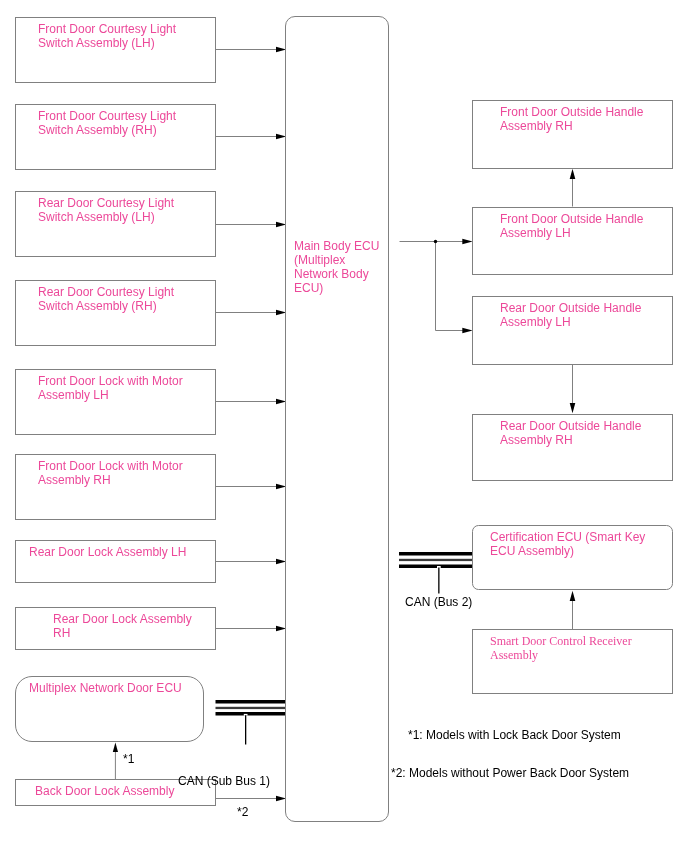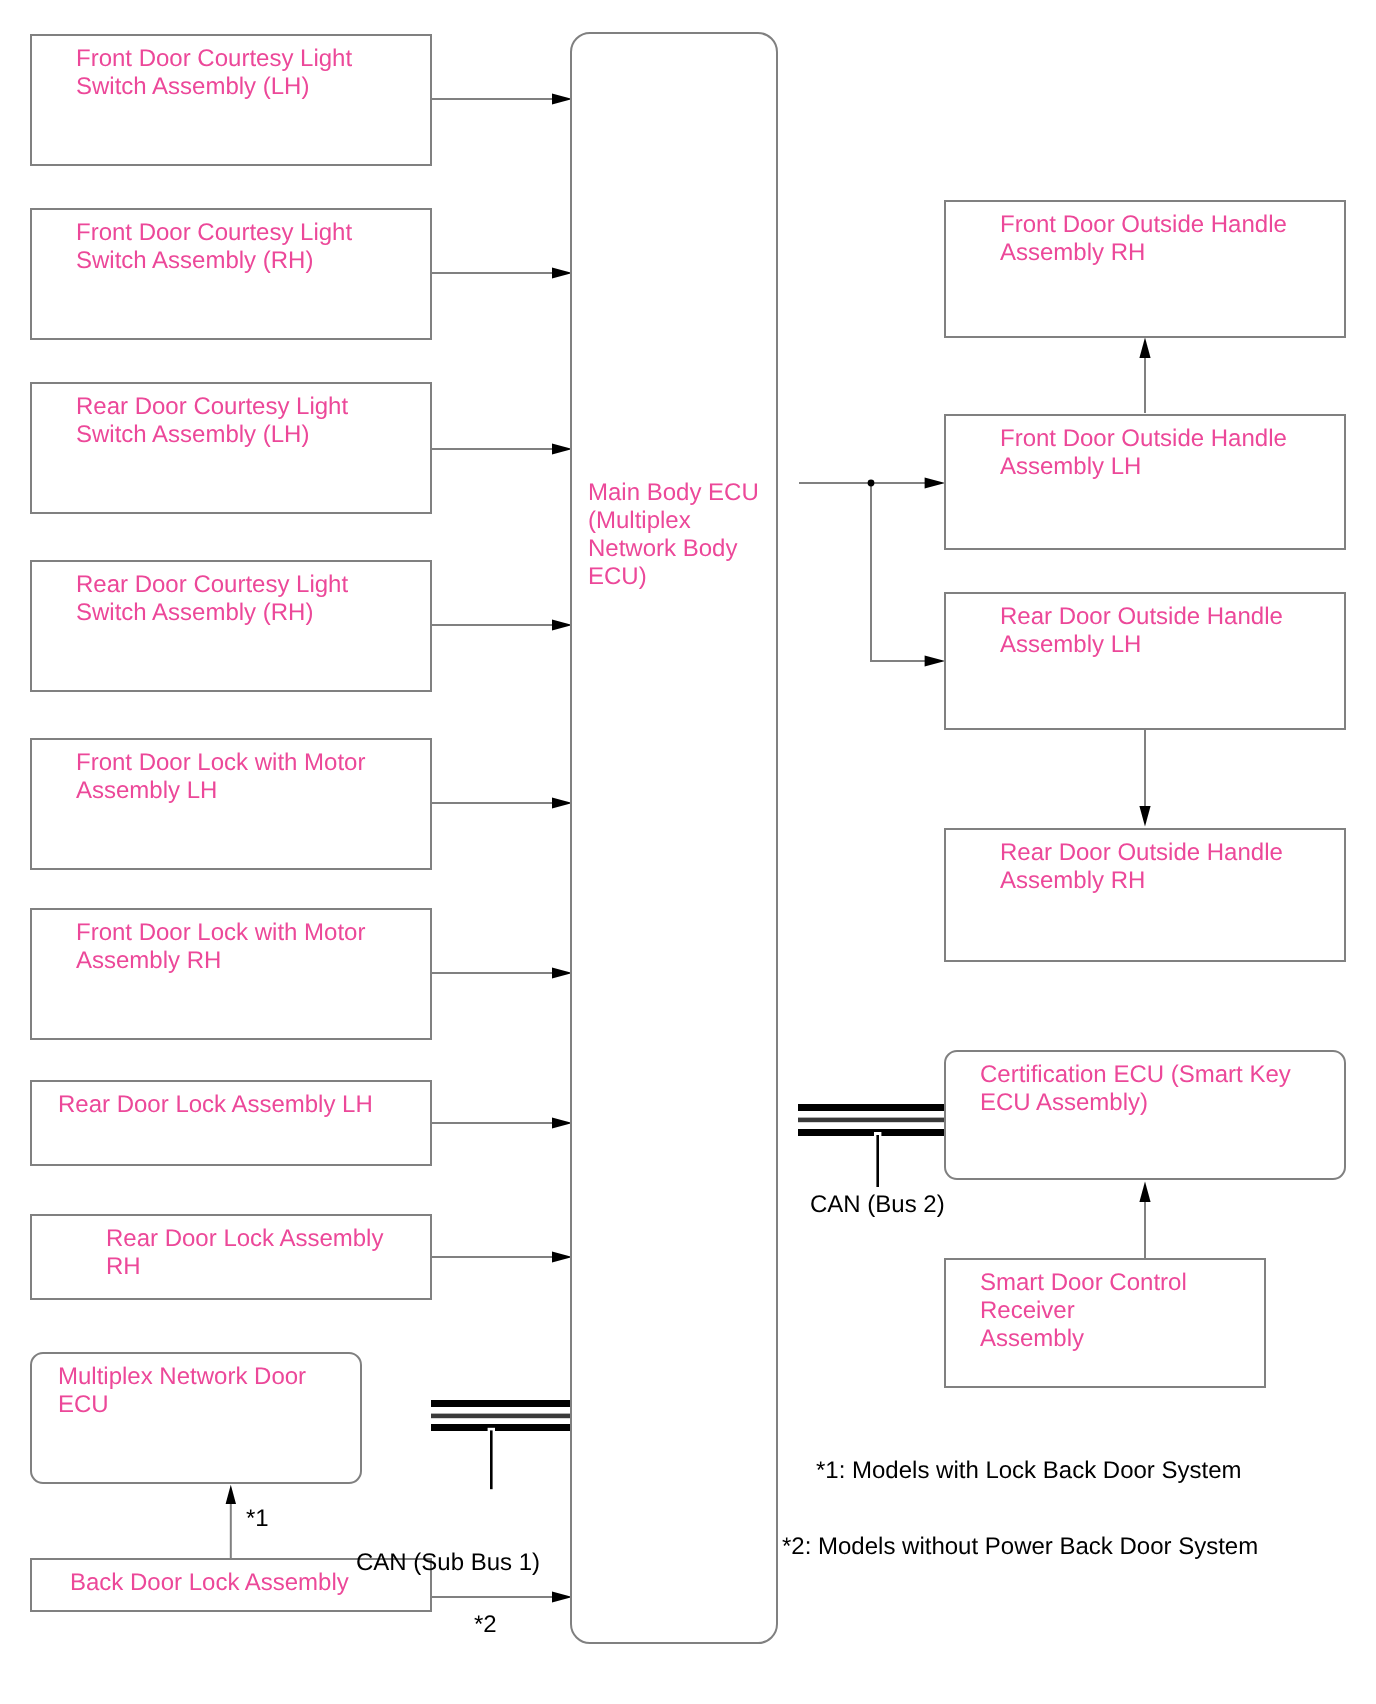--- a/index.html
+++ b/index.html
@@ -117,21 +117,21 @@
   <div class="node" style="left:15px;top:454px;width:201px;height:66px;">
     <div class="txt">Front Door Lock with Motor
 Assembly RH</div>
   </div>
   <div class="node i14" style="left:15px;top:540px;width:201px;height:43px;">
     <div class="txt">Rear Door Lock Assembly LH</div>
   </div>
   <div class="node i10" style="left:15px;top:607px;width:201px;height:43px;">
     <div class="txt">Rear Door Lock Assembly RH</div>
   </div>
-  <div class="node rounded i14" style="left:15px;top:676px;width:166px;height:66px;">
+  <div class="node rounded i14" style="left:15px;top:676px;width:189px;height:66px;border-radius:17px;">
     <div class="txt">Multiplex Network Door ECU</div>
   </div>
   <div class="node i19" style="left:15px;top:779px;width:201px;height:27px;">
     <div class="txt">Back Door Lock Assembly</div>
   </div>
 
   <div class="node rounded-lg" style="left:285px;top:16px;width:104px;height:806px;">
     <div class="txt" style="left:8px;top:222px;right:3px;">Main Body ECU
 (Multiplex
 Network Body
@@ -151,21 +151,21 @@
 Assembly LH</div>
   </div>
   <div class="node i27" style="left:472px;top:414px;width:201px;height:67px;">
     <div class="txt">Rear Door Outside Handle
 Assembly RH</div>
   </div>
   <div class="node rounded i17" style="left:472px;top:525px;width:201px;height:65px;">
     <div class="txt">Certification ECU (Smart Key
 ECU Assembly)</div>
   </div>
-  <div class="node i17" style="left:472px;top:629px;width:161px;height:65px;">
+  <div class="node i17" style="left:472px;top:629px;width:201px;height:65px;font-family:Liberation Serif, serif;">
     <div class="txt">Smart Door Control Receiver
 Assembly</div>
   </div>
 
   <div class="freetext" style="left:178px;top:774px;">CAN (Sub Bus 1)</div>
   <div class="freetext" style="left:405px;top:595px;">CAN (Bus 2)</div>
   <div class="freetext" style="left:123px;top:752px;">*1</div>
   <div class="freetext" style="left:237px;top:805px;">*2</div>
   <div class="freetext" style="left:408px;top:728px;">*1: Models with Lock Back Door System</div>
   <div class="freetext" style="left:391px;top:766px;">*2: Models without Power Back Door System</div>

